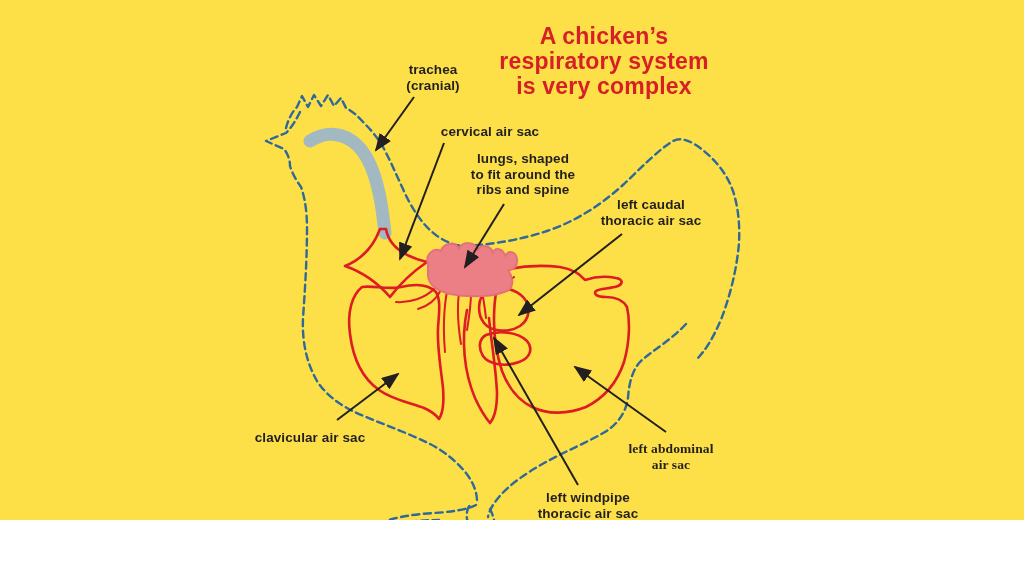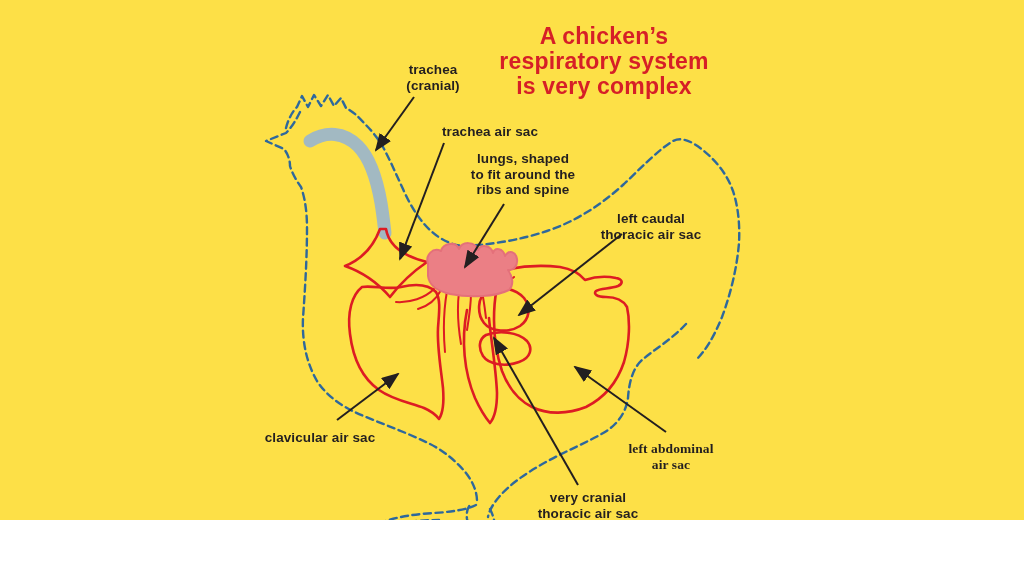--- a/index.html
+++ b/index.html
@@ -187,24 +187,24 @@
       <line class="arrow" marker-end="url(#ah)" x1="578" y1="485" x2="494" y2="338"></line>
     </g>
   </svg>
 
   <div class="title" style="left:604px;top:24px;">A chicken’s
 respiratory system
 is very complex</div>
 
   <div class="label" style="left:433px;top:62px;">trachea
 (cranial)</div>
-  <div class="label" style="left:490px;top:124px;">trachea air sac</div>
+  <div class="label" style="left:490px;top:124px;">cervical air sac</div>
   <div class="label" style="left:523px;top:151px;">lungs, shaped
 to fit around the
 ribs and spine</div>
-  <div class="label" style="left:651px;top:211px;">left caudal
+  <div class="label" style="left:651px;top:197px;">left caudal
 thoracic air sac</div>
-  <div class="label" style="left:320px;top:430px;">clavicular air sac</div>
+  <div class="label" style="left:310px;top:430px;">clavicular air sac</div>
   <div class="label" style="left:671px;top:441px;font-family:Liberation Serif, serif;">left abdominal
 air sac</div>
-  <div class="label" style="left:588px;top:490px;">very cranial
+  <div class="label" style="left:588px;top:490px;">left windpipe
 thoracic air sac</div>
 </div>
 
 </body></html>

